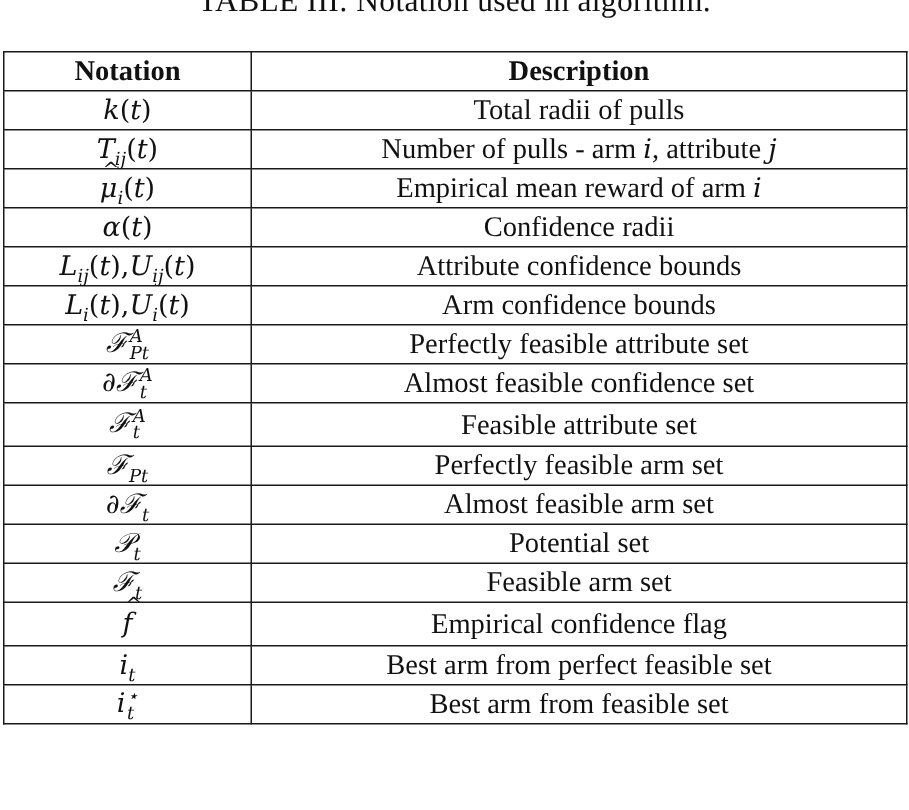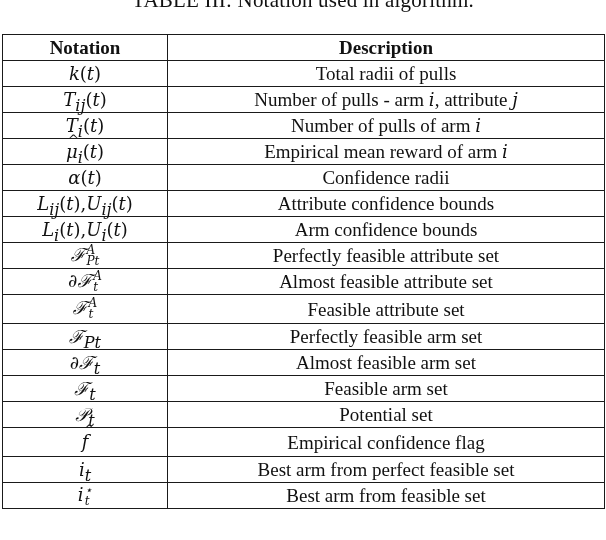--- a/index.html
+++ b/index.html
@@ -21,21 +21,21 @@
     border: 1.6px solid #1a1a1a;
     padding: 0; text-align: center; vertical-align: middle;
     line-height: 1;
   }
   table.notation th { font-weight: bold; height: 25px; font-size: 19px; }
   table.notation td { height: 25px; }
   td.col-notation { width: 164px; }
   .math { font-style: italic; font-family: "DejaVu Serif", "Liberation Serif", serif; font-size: 18px; }
   .up { font-style: normal; }
   .cal { font-family: "DejaVu Serif", serif; font-style: italic; }
-  sub, sup { font-size: 16px; line-height: 0; }
+  sub, sup { font-size: 12px; line-height: 0; }
   sub { vertical-align: -5px; }
   .ss { display: inline-flex; flex-direction: column; vertical-align: middle; font-size: 12px; line-height: 11px; text-align: left; margin-left: 1px; }
   .hat { position: relative; display: inline-block; }
   .hat::before { content: "^"; position: absolute; left: 2px; top: -10px; font-style: normal; font-size: 13px; }
   tr.tall td { height: 28px; }
 </style>
 </head>
 <body>
 
 <div class="caption">TABLE III: Notation used in algorithm.</div>
@@ -50,24 +50,20 @@
   <tr>
     <td class="col-notation math"><span>k</span><span class="up">(</span><span>t</span><span class="up">)</span></td>
     <td>Total radii of pulls</td>
   </tr>
 
   <tr>
     <td class="col-notation math"><span>T</span><sub>ij</sub><span class="up">(</span><span>t</span><span class="up">)</span></td>
     <td><span>Number of pulls - arm </span><i class="math">i</i><span>, attribute </span><i class="math">j</i></td>
   </tr>
 
-  <tr>
-    <td class="col-notation math"><span>T</span><sub>i</sub><span class="up">(</span><span>t</span><span class="up">)</span></td>
-    <td><span>Number of pulls of arm </span><i class="math">i</i></td>
-  </tr>
 
 
   <tr>
     <td class="col-notation math"><span class="hat">μ</span><sub>i</sub><span class="up">(</span><span>t</span><span class="up">)</span></td>
     <td><span>Empirical mean reward of arm </span><i class="math">i</i></td>
   </tr>
 
   <tr>
     <td class="col-notation math"><span>α</span><span class="up">(</span><span>t</span><span class="up">)</span></td>
     <td>Confidence radii</td>
@@ -89,21 +85,21 @@
             <span>Pt</span>
           </span></td>
     <td>Perfectly feasible attribute set</td>
   </tr>
 
   <tr>
     <td class="col-notation math"><span>∂</span><span class="cal">ℱ</span><span class="ss">
             <span>A</span>
             <span>t</span>
           </span></td>
-    <td>Almost feasible attribute set</td>
+    <td>Almost feasible confidence set</td>
   </tr>
 
   <tr class="tall">
     <td class="col-notation math"><span class="cal">ℱ</span><span class="ss">
             <span>A</span>
             <span>t</span>
           </span></td>
     <td>Feasible attribute set</td>
   </tr>
 
@@ -111,27 +107,27 @@
     <td class="col-notation math"><span class="cal">ℱ</span><sub>Pt</sub></td>
     <td>Perfectly feasible arm set</td>
   </tr>
 
   <tr>
     <td class="col-notation math"><span>∂</span><span class="cal">ℱ</span><sub>t</sub></td>
     <td>Almost feasible arm set</td>
   </tr>
 
   <tr>
-    <td class="col-notation math"><span class="cal">ℱ</span><sub>t</sub></td>
-    <td>Feasible arm set</td>
+    <td class="col-notation math"><span class="cal">𝒫</span><sub>t</sub></td>
+    <td>Potential set</td>
   </tr>
 
   <tr>
-    <td class="col-notation math"><span class="cal">𝒫</span><sub>t</sub></td>
-    <td>Potential set</td>
+    <td class="col-notation math"><span class="cal">ℱ</span><sub>t</sub></td>
+    <td>Feasible arm set</td>
   </tr>
 
   <tr class="tall">
     <td class="col-notation math"><span class="hat">f</span></td>
     <td>Empirical confidence flag</td>
   </tr>
 
   <tr>
     <td class="col-notation math"><span>i</span><sub>t</sub></td>
     <td>Best arm from perfect feasible set</td>

